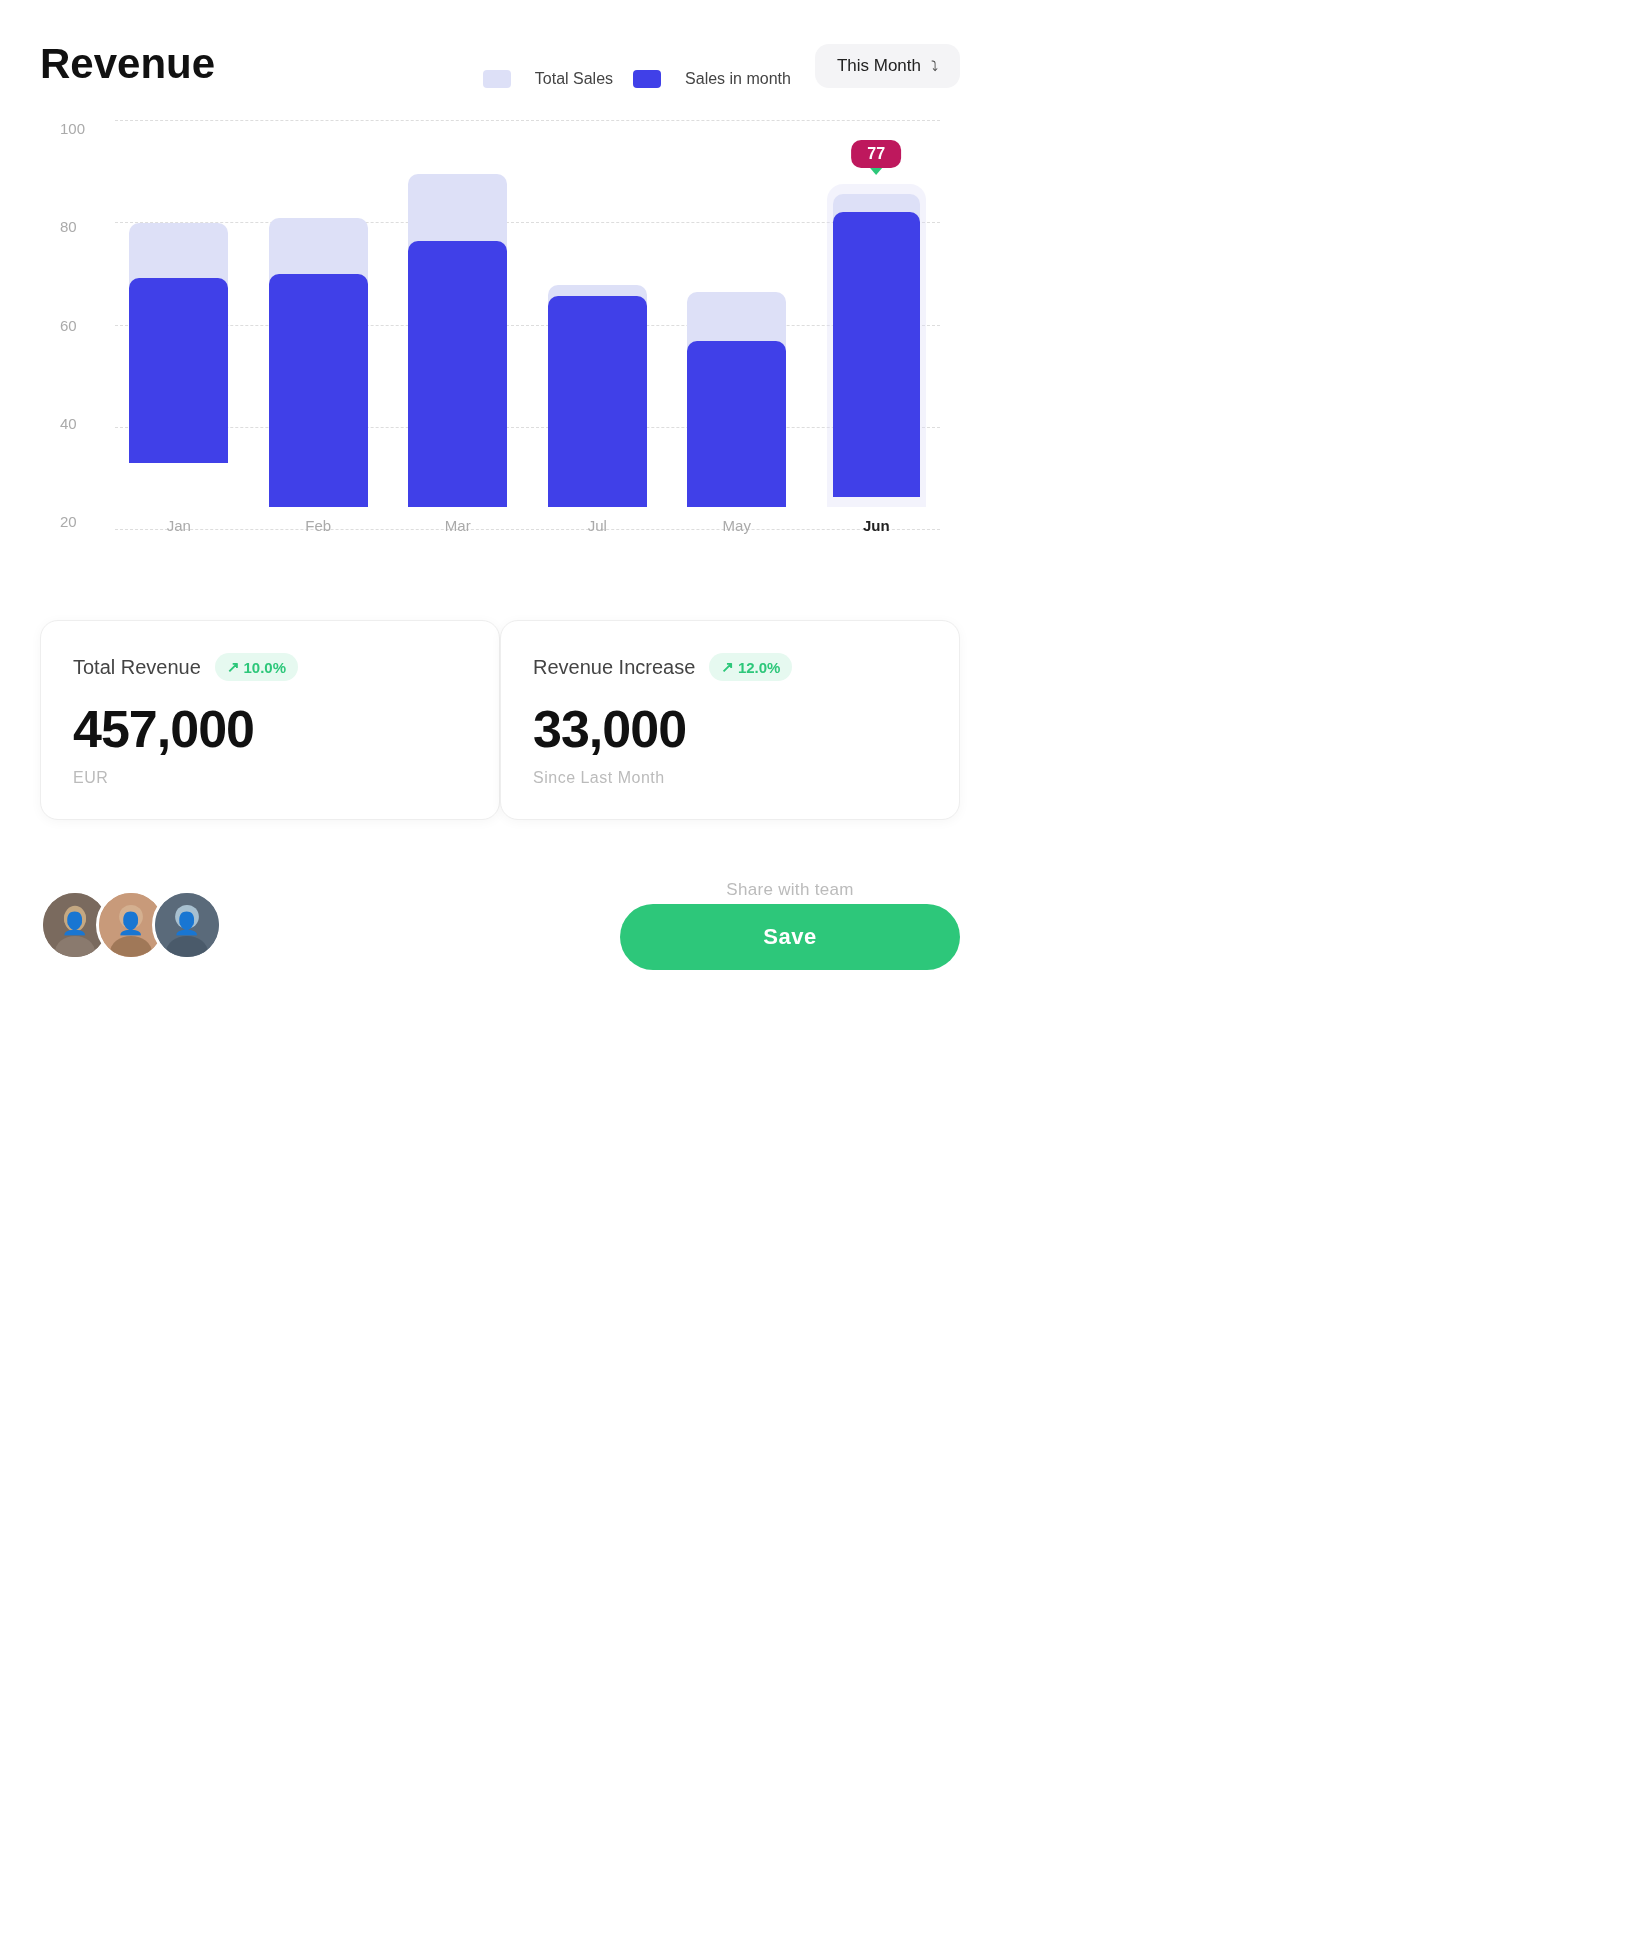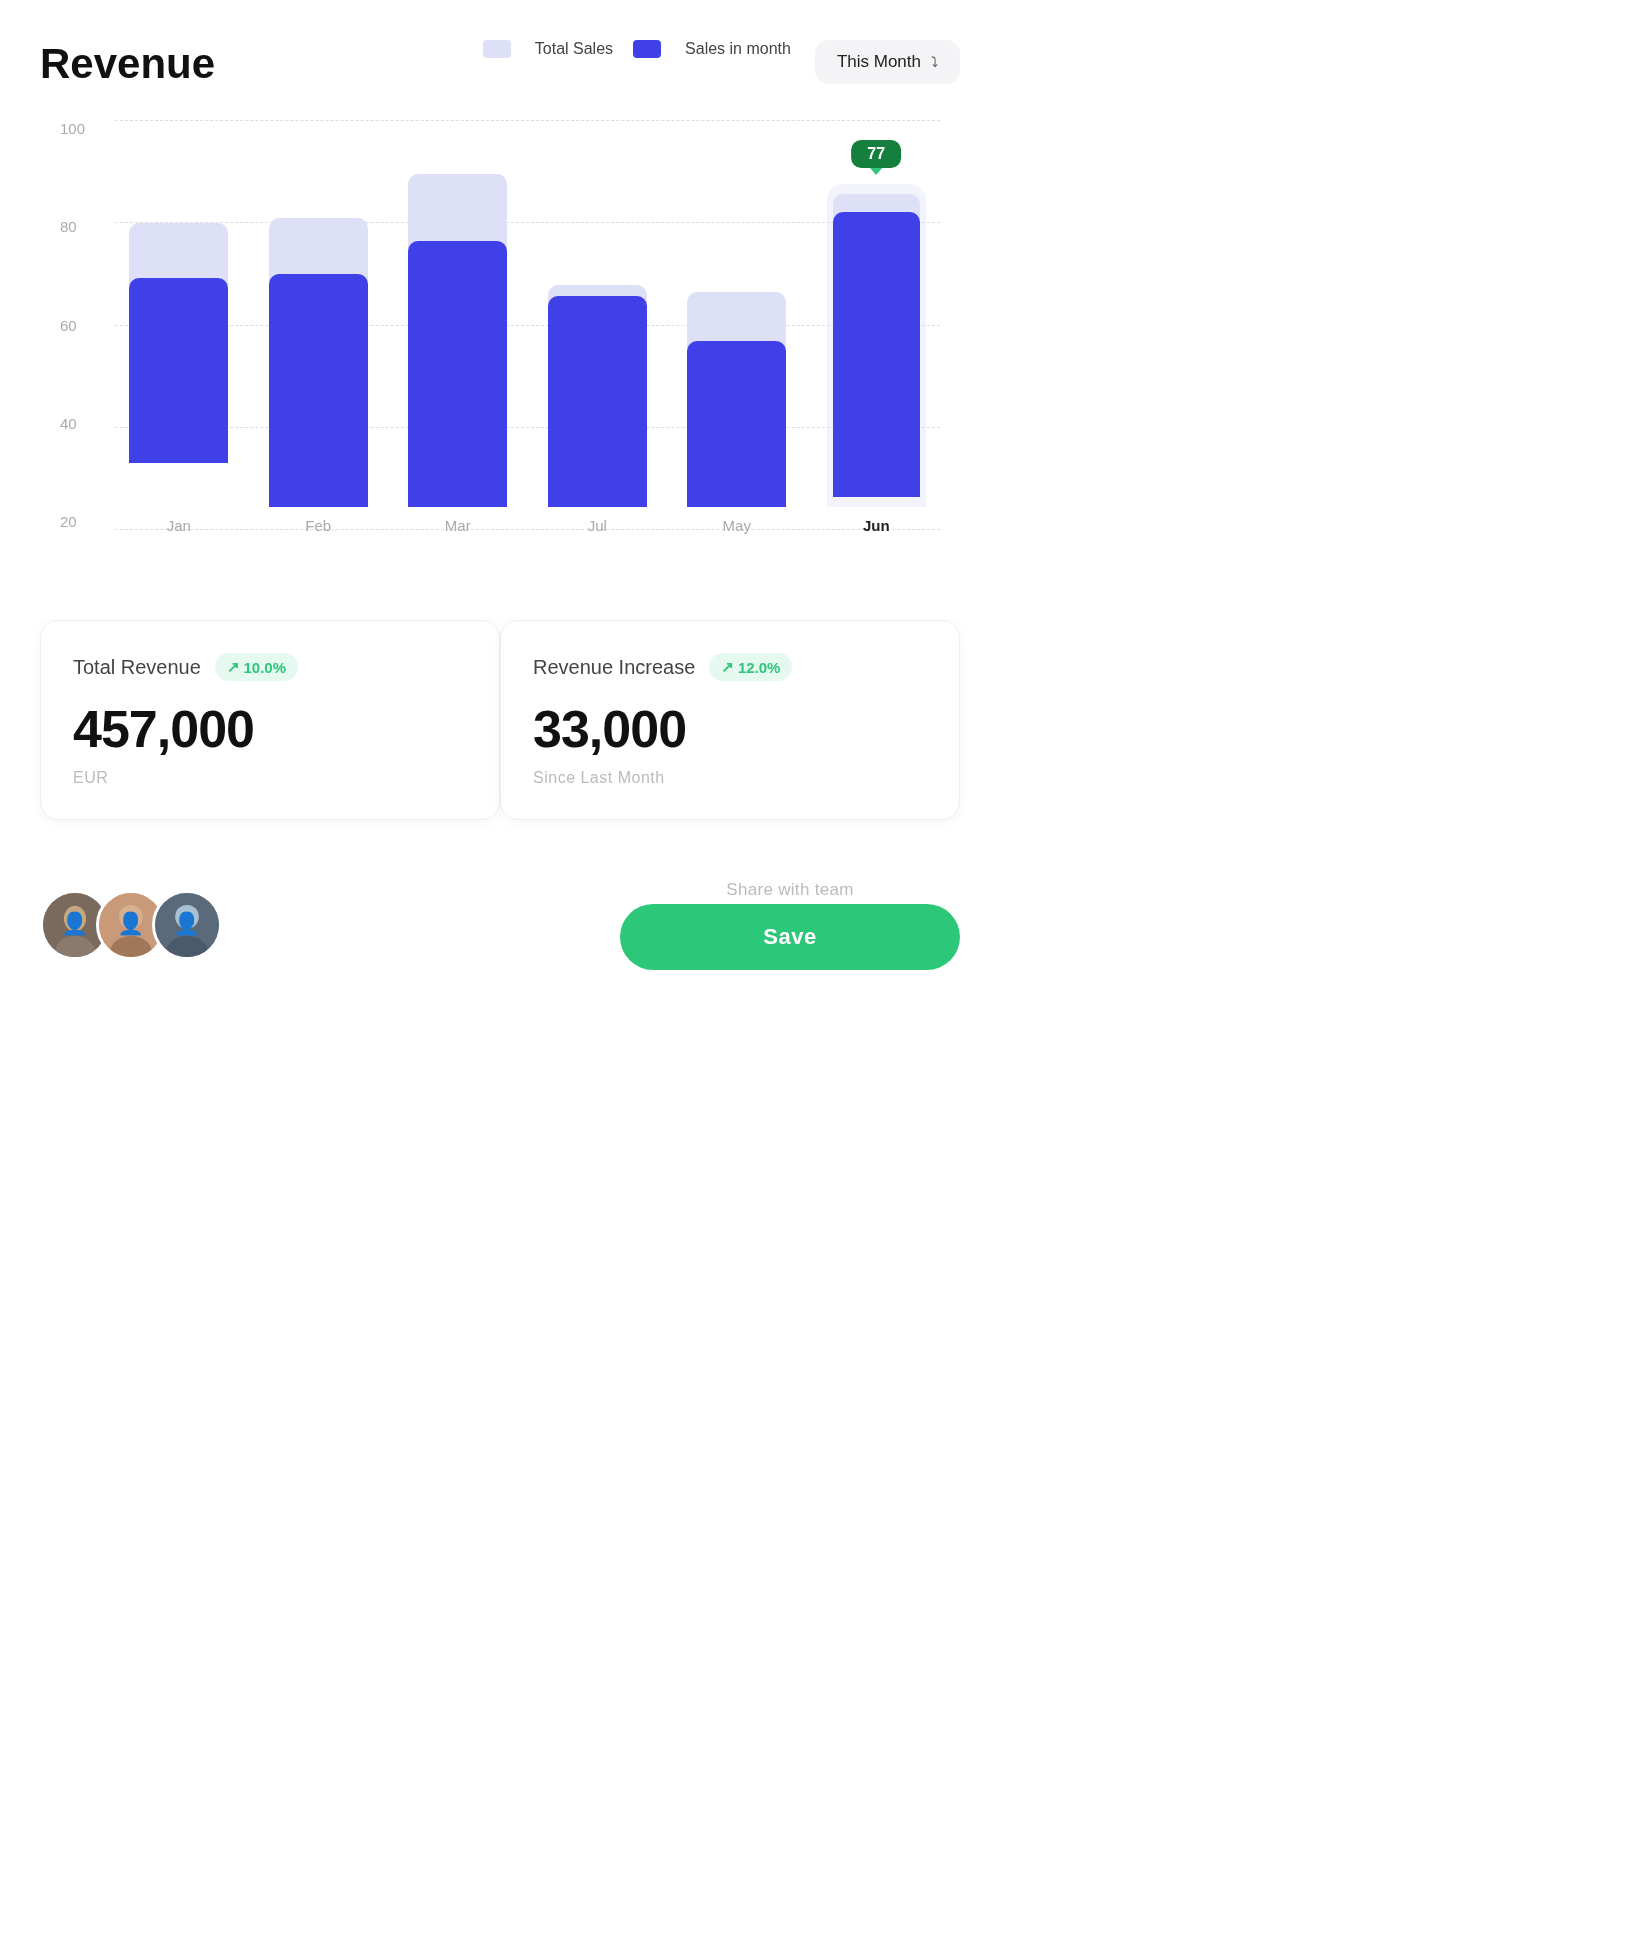--- a/index.html
+++ b/index.html
@@ -12,21 +12,21 @@
       background: #fff;
       width: 1000px;
       min-height: 1200px;
       padding: 40px 40px;
       color: #222;
     }
 
     
     .header {
       display: flex;
-      align-items: flex-start;
+      align-items: flex-end;
       gap: 24px;
       margin-bottom: 32px;
     }
     .page-title {
       font-size: 42px;
       font-weight: 800;
       color: #111;
       margin-right: auto;
     }
     .legend {
@@ -131,21 +131,21 @@
     }
     .bar-label.active {
       color: #222;
       font-weight: 700;
     }
     .tooltip-badge {
       position: absolute;
       top: -44px;
       left: 50%;
       transform: translateX(-50%);
-      background: #15803d;
+      background: #be185d;
       color: #fff;
       font-size: 16px;
       font-weight: 700;
       padding: 5px 16px;
       border-radius: 10px;
       white-space: nowrap;
       z-index: 10;
     }
     .tooltip-badge::after {
       content: '';

